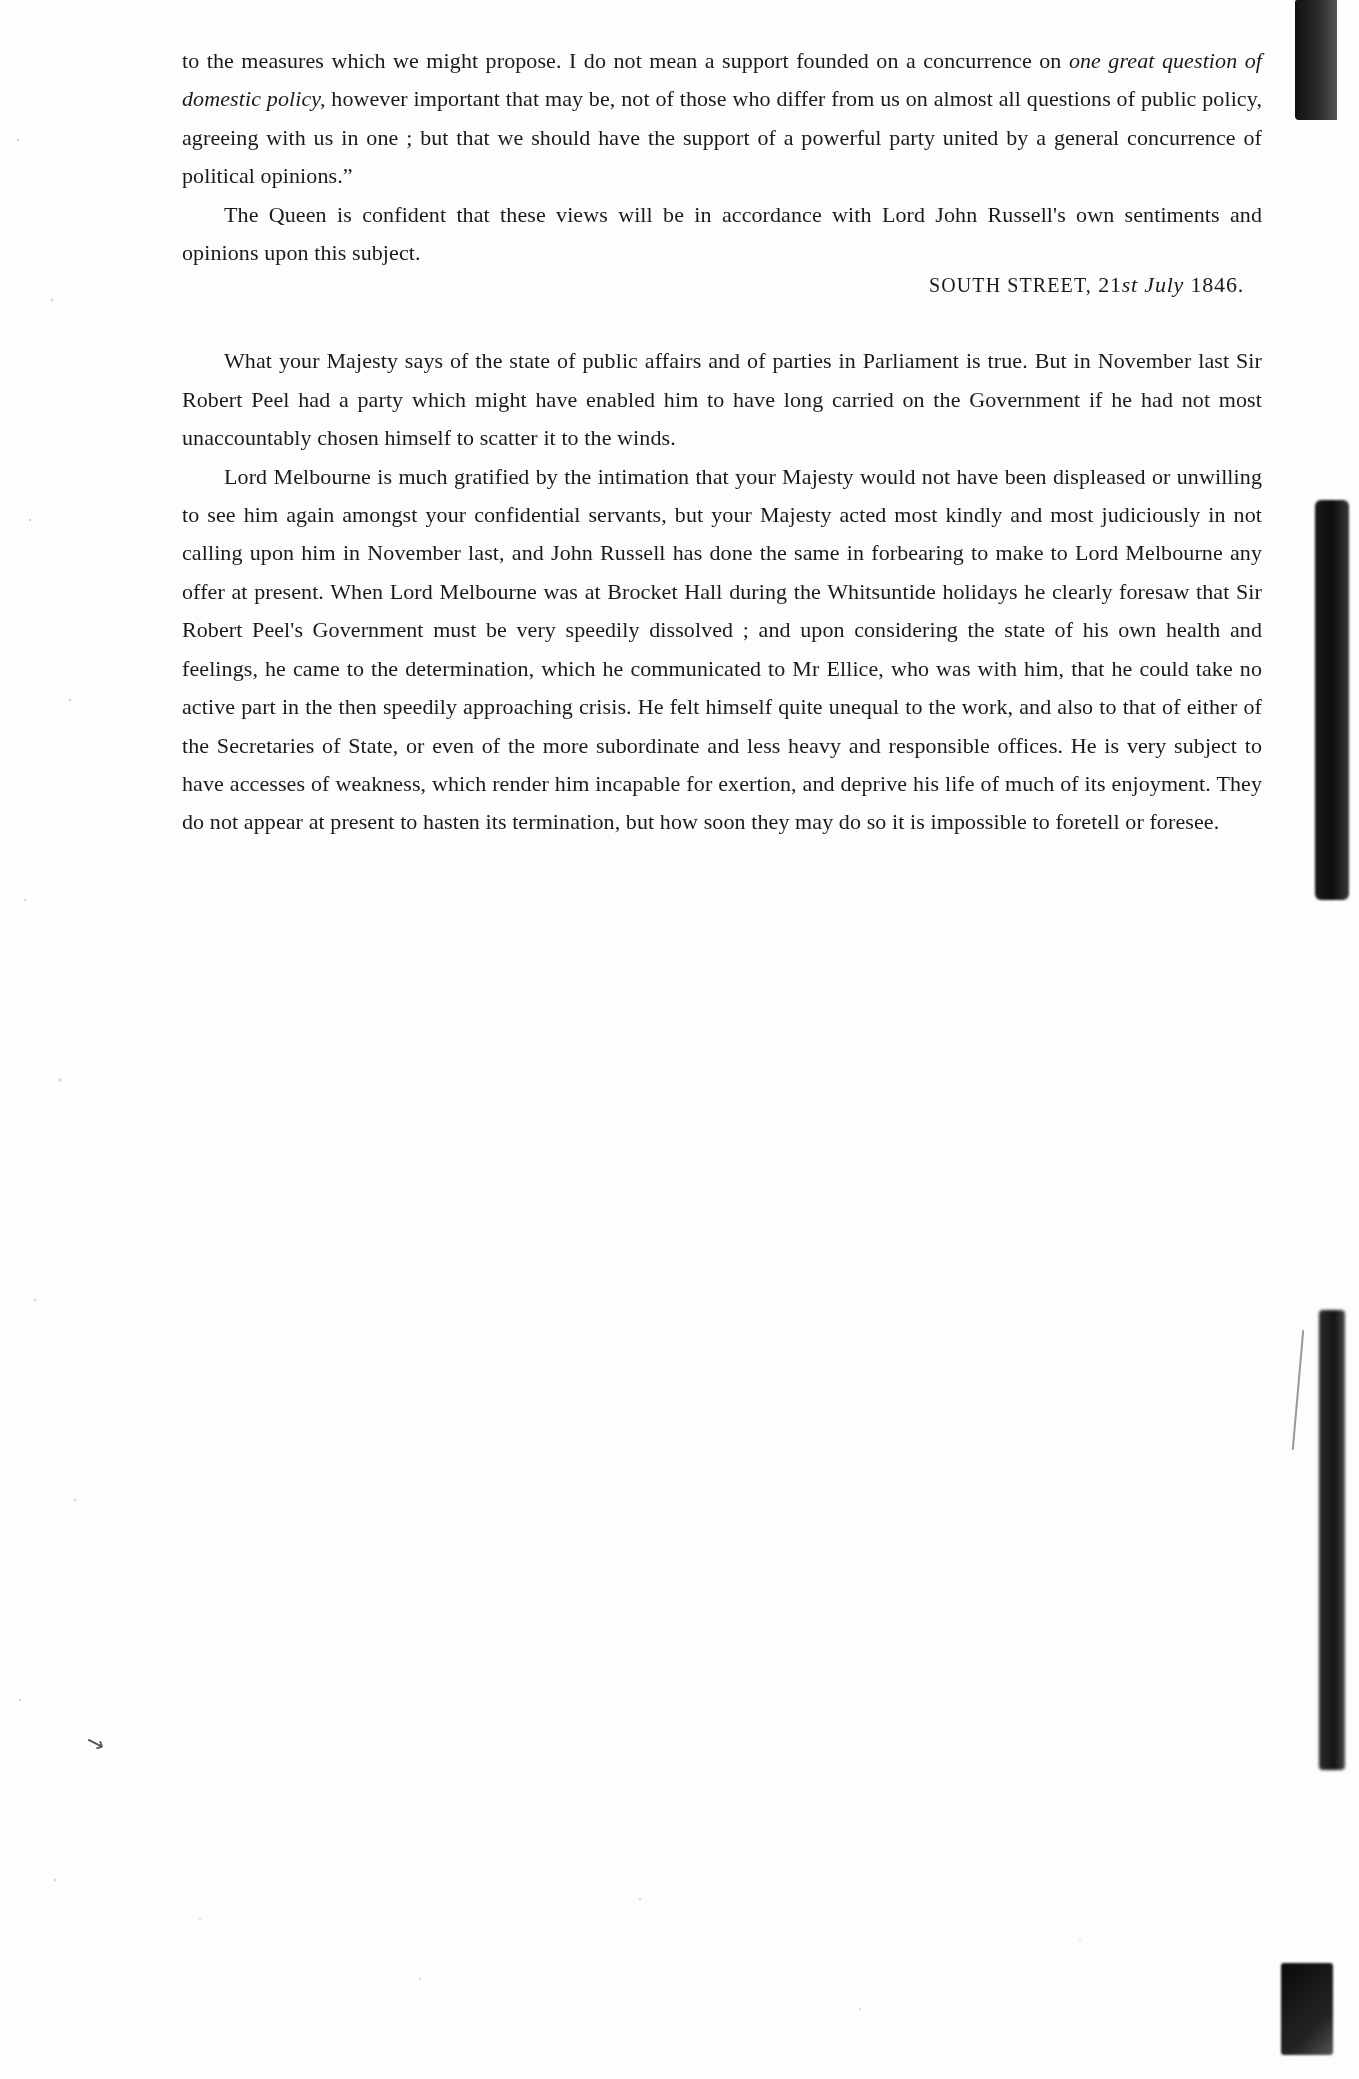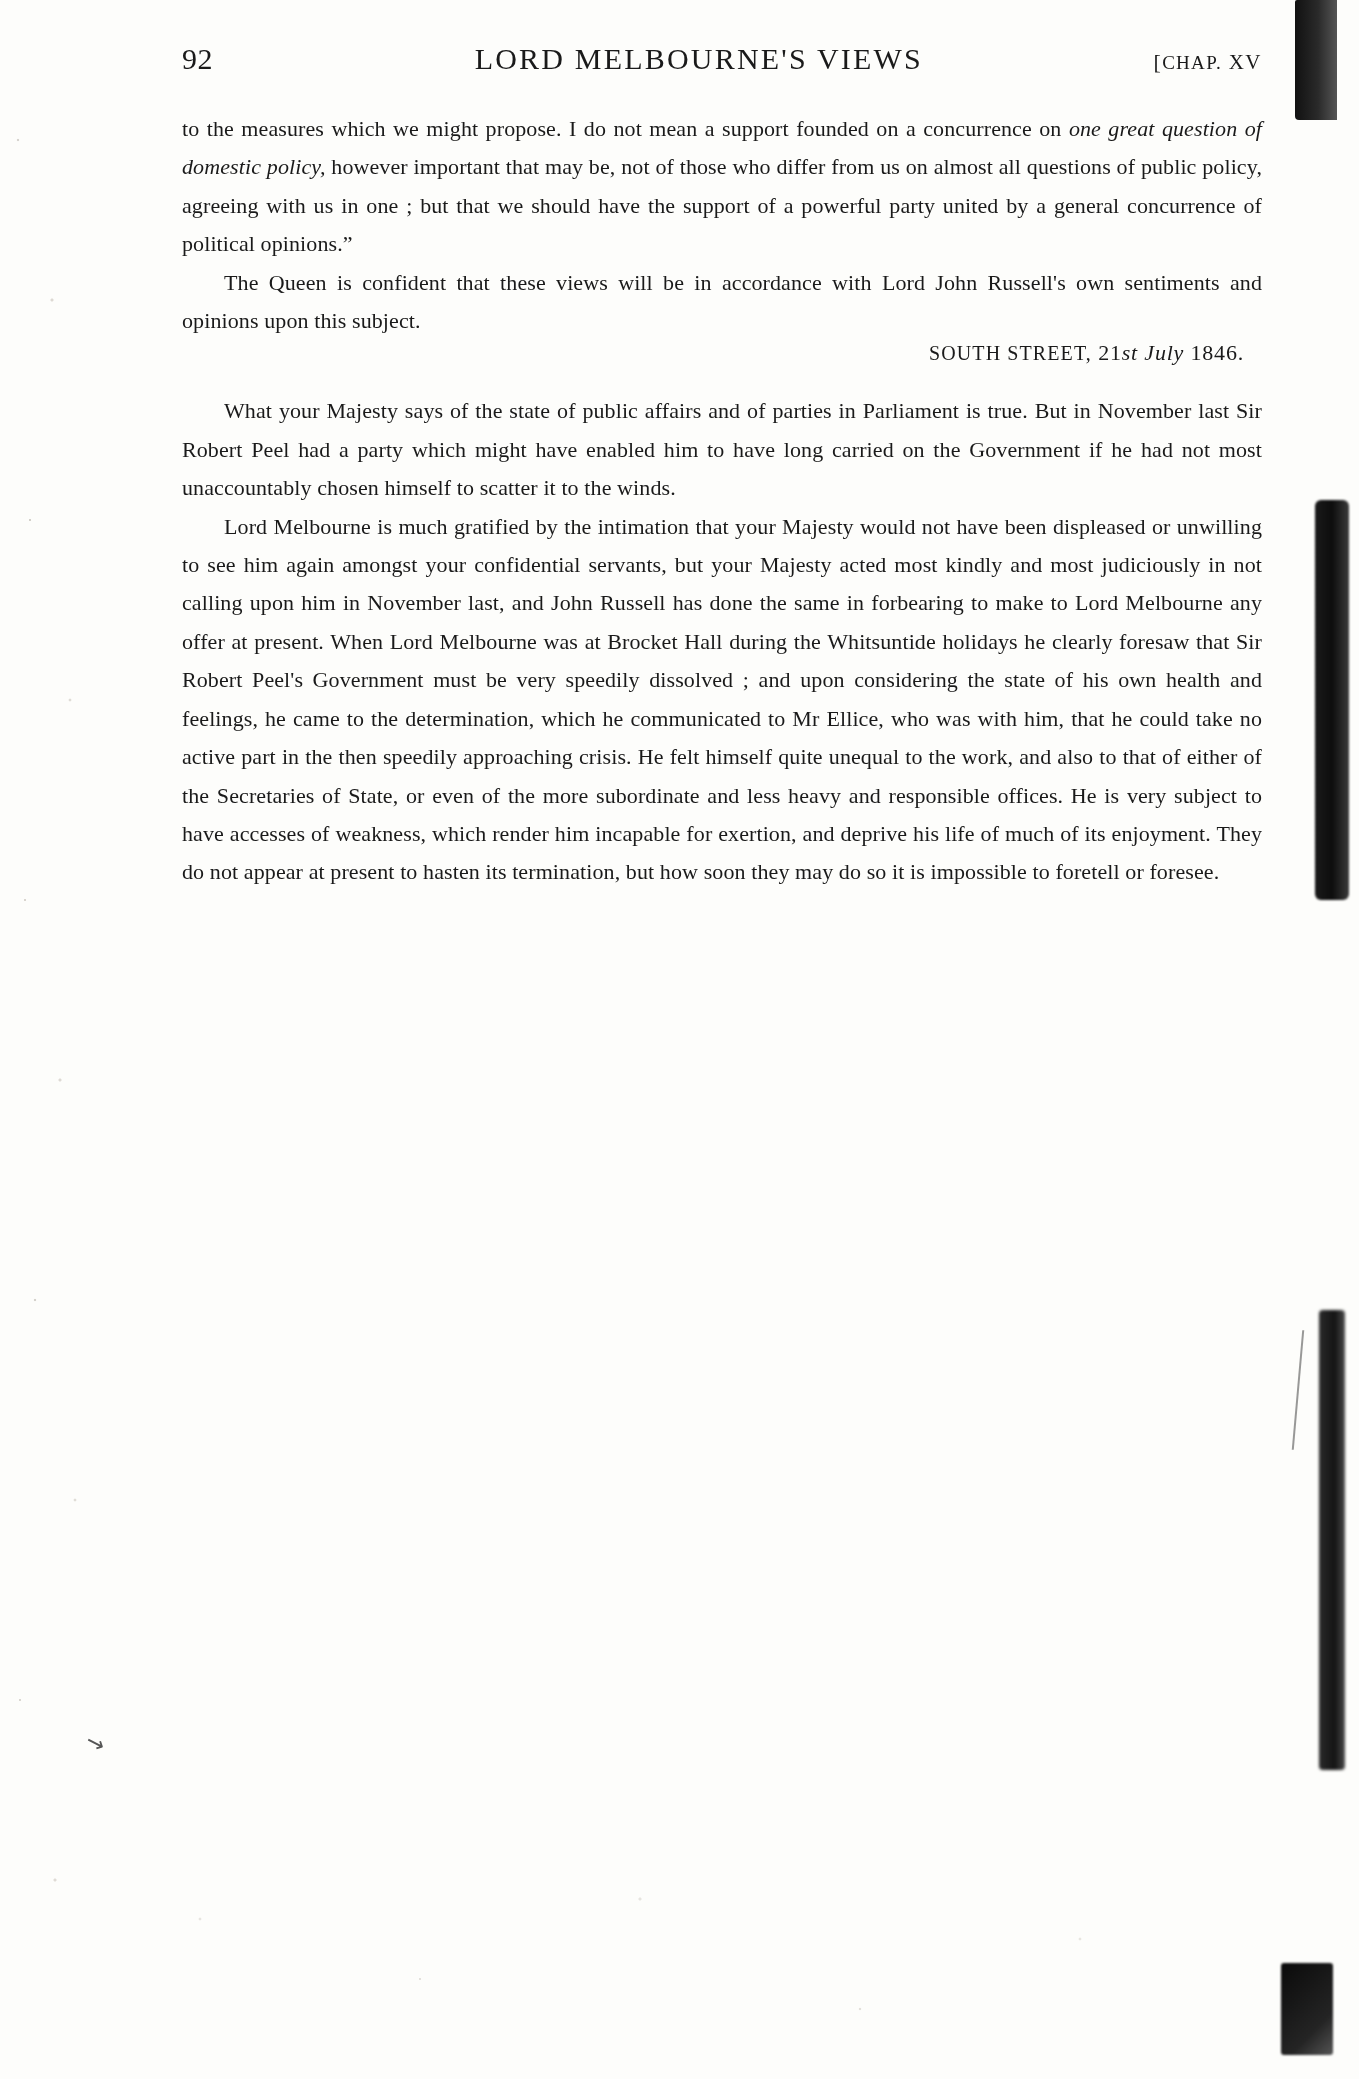--- a/index.html
+++ b/index.html
@@ -154,21 +154,21 @@
     font-style: italic;
     font-size: 27px;
     letter-spacing: 1.6px;
     margin-top: 78px;
     margin-bottom: 38px;
   }
   .dateline {
     text-align: right;
     font-size: 22px;
     letter-spacing: 0.8px;
-    margin-bottom: 26px;
+    margin-bottom: 44px;
     padding-right: 18px;
   }
   .dateline .sc { font-size: 20px; letter-spacing: 1.1px; }
   .dateline .it { font-style: italic; }
 </style>
 </head>
 <body>
 
 <div class="page">
   <div class="speckle-left"></div>
@@ -176,27 +176,20 @@
 
   <div class="edge-mark edge-1"></div>
   <div class="edge-mark edge-2"></div>
   <div class="edge-mark edge-3"></div>
   <div class="edge-mark edge-4"></div>
   <div class="edge-hair"></div>
   <div class="stray-mark">↘</div>
 
   <div class="content">
 
-    <div class="header-row">
-      <div class="folio">92</div>
-      <div class="running-head">LORD MELBOURNE'S VIEWS</div>
-      <div class="chapter-ref">
-        <span>[</span><span class="sc">CHAP.</span> <span class="num">XV</span>
-      </div>
-    </div>
 
     <p class="noindent"><span>to the measures which we might propose.   I do not mean a support founded on a concurrence on </span><span class="it">one great question of domestic policy,</span><span> however important that may be, not of those who differ from us on almost all questions of public policy, agreeing with us in one ; but that we should have the support of a powerful party united by a general concurrence of political opinions.”</span></p>
 
     <p class="indent">The Queen is confident that these views will be in accordance with Lord John Russell's own sentiments and opinions upon this subject.</p>
 
 
     <div class="dateline">
       <span class="sc">SOUTH STREET,</span>
       <span>21</span><span class="it">st</span>
       <span class="it">July</span>

